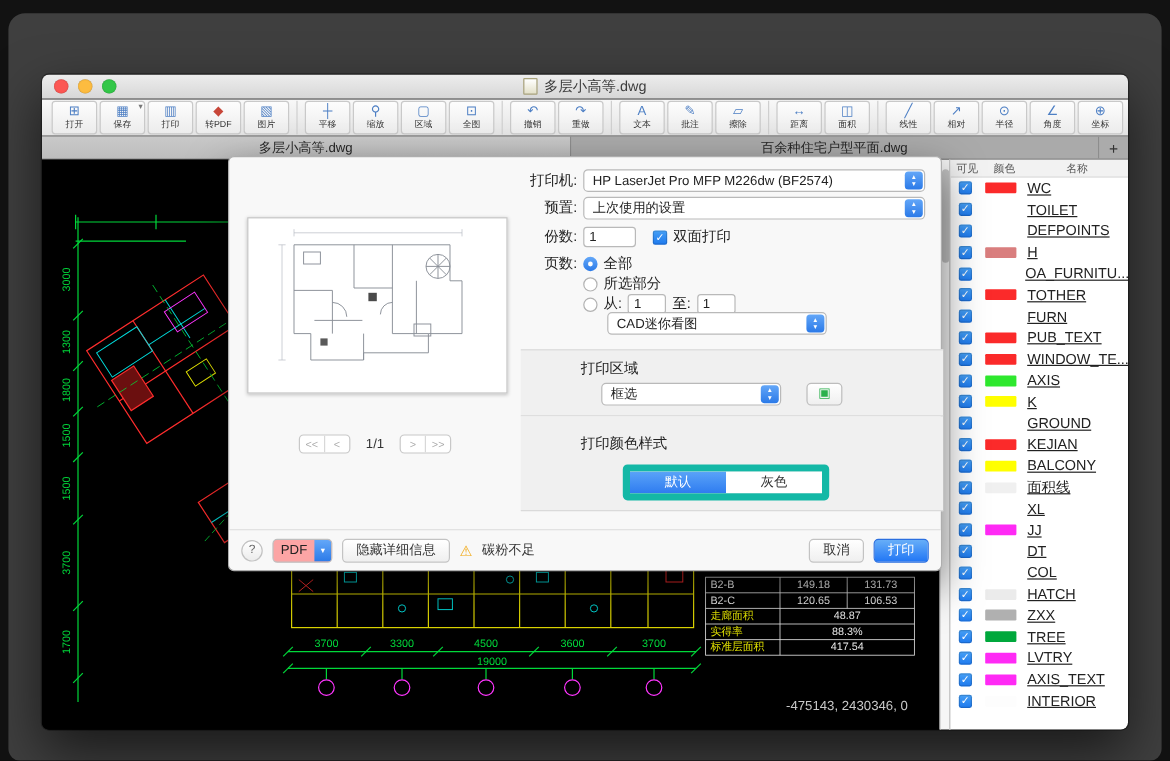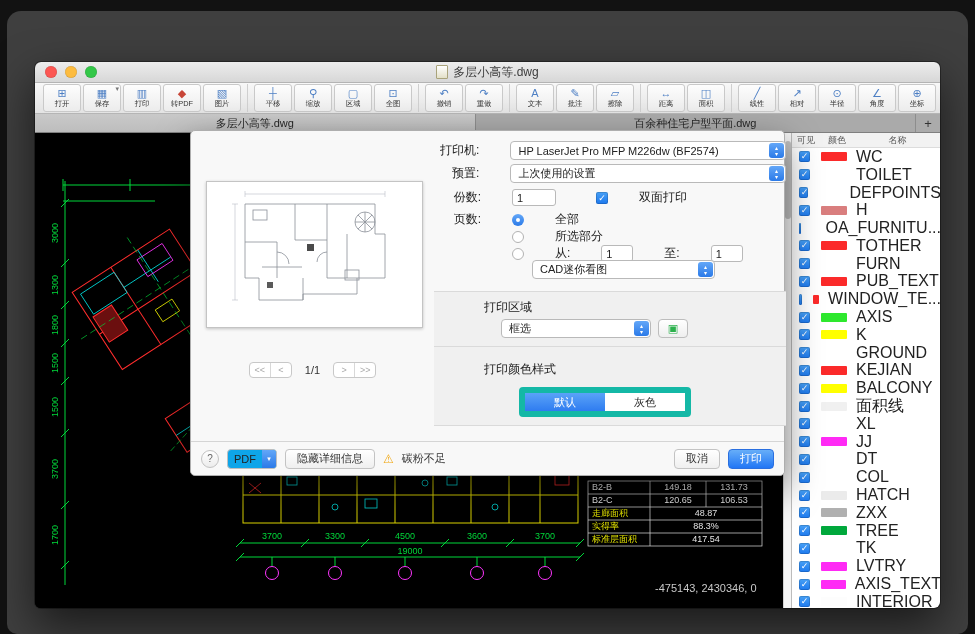--- a/index.html
+++ b/index.html
@@ -47,36 +47,36 @@
                  font-size:9px;color:#555;}
   .lh-vis{width:28px;text-align:center;}
   .lh-col{width:34px;text-align:center;}
   .lh-name{flex:1;text-align:center;}
   .layer-row{height:17.8px;display:flex;align-items:center;}
   .layer-check{width:11px;height:11px;margin-left:7px;border-radius:2px;background:linear-gradient(#47a0f5,#1d79ee);
                position:relative;box-shadow:inset 0 0 0 1px rgba(0,0,0,.15);}
   .layer-check::after{content:"✓";position:absolute;left:0;top:0;width:11px;height:11px;color:#fff;font-size:9px;
                       line-height:11px;text-align:center;}
   .layer-swatch{width:26px;height:9px;margin-left:11px;border-radius:1px;}
-  .layer-name{margin-left:9px;font-size:16px;color:#222;white-space:nowrap;}
+  .layer-name{margin-left:9px;font-size:12px;color:#222;white-space:nowrap;text-decoration:underline;}
 
   
   .dialog{position:absolute;left:155px;top:68px;width:595px;height:346px;background:#f8f8f8;border:1px solid #aeaeae;
           border-radius:5px;box-shadow:0 14px 34px rgba(0,0,0,.5);font-size:12px;color:#222;box-sizing:border-box;}
   .dlg-left{position:absolute;left:0;top:0;width:243px;height:313px;}
   .preview-page{position:absolute;left:15px;top:50px;width:215px;height:145px;background:#fff;border:1px solid #c4c4c4;
                 box-shadow:0 1px 3px rgba(0,0,0,.22);}
   .preview-nav{position:absolute;left:0;top:231px;width:243px;display:flex;align-items:center;justify-content:center;gap:13px;}
   .navgrp{display:flex;border:1px solid #c8c8c8;border-radius:4px;overflow:hidden;background:#fff;}
   .navbtn{width:20px;height:14px;font-size:9px;color:#a8a8a8;text-align:center;line-height:14px;}
   .navbtn + .navbtn{border-left:1px solid #d8d8d8;}
   .page-ind{font-size:11px;color:#333;text-align:center;}
 
   .dlg-right{position:absolute;left:243px;top:0;width:352px;height:160px;}
-  .form-row{position:absolute;left:0;width:100%;height:19px;display:flex;align-items:center;gap:26px;}
+  .form-row{position:absolute;left:0;width:100%;height:19px;display:flex;align-items:center;}
   .frm-label{display:inline-block;width:47px;text-align:right;margin-right:5px;font-size:12px;color:#222;white-space:nowrap;}
   .spacer47{display:inline-block;width:47px;margin-right:5px;}
   .select{position:relative;height:19px;background:#fff;border:1px solid #b9b9b9;border-radius:4px;
           display:flex;align-items:center;box-sizing:border-box;}
   .select-val{padding-left:7px;padding-right:20px;font-size:11px;color:#222;white-space:nowrap;overflow:hidden;}
   .select-arrows{position:absolute;right:1px;top:1px;bottom:1px;width:15px;border-radius:3px;
                  background:linear-gradient(#63a7f8,#2b7ae8);display:flex;flex-direction:column;align-items:center;justify-content:center;color:#fff;}
   .select-arrows::before{content:"▴";font-size:6px;line-height:6px;}
   .select-arrows::after{content:"▾";font-size:6px;line-height:6px;}
   .mini-input{height:15px;border:1px solid #b9b9b9;border-radius:3px;background:#fff;font-size:11px;color:#222;
@@ -86,33 +86,33 @@
   .checkbox::after{content:"✓";position:absolute;inset:0;color:#fff;font-size:9px;line-height:12px;text-align:center;}
   .ctl-label{font-size:12px;color:#222;margin-left:5px;white-space:nowrap;}
   .radio{width:12px;height:12px;border-radius:50%;border:1px solid #b2b2b2;background:#fff;box-sizing:border-box;position:relative;}
   .radio.selected{border:none;background:linear-gradient(#63a7f8,#2b7ae8);}
   .radio.selected::after{content:"";position:absolute;left:4px;top:4px;width:4px;height:4px;border-radius:50%;background:#fff;}
 
   .band{position:absolute;left:243px;width:352px;background:#f0f0f0;box-sizing:border-box;}
   .band1{top:160px;height:56px;border-top:1px solid #dadada;border-bottom:1px solid #dadada;}
   .band2{top:216px;height:79px;border-bottom:1px solid #dadada;}
   .band-title{position:absolute;left:50px;top:7px;font-size:12px;color:#222;}
-  .band1-controls{position:absolute;left:67px;top:27px;display:flex;gap:7px;align-items:center;}
+  .band1-controls{position:absolute;left:67px;top:27px;display:flex;gap:21px;align-items:center;}
   .icon-btn{width:30px;height:19px;border:1px solid #bdbdbd;border-radius:4px;background:linear-gradient(#fff,#efefef);
             display:flex;align-items:center;justify-content:center;box-sizing:border-box;}
   .green-doc{color:#2bb14c;font-size:11px;line-height:11px;}
   .seg{position:absolute;left:85px;top:40px;display:flex;border:6px solid #14b8a6;border-radius:4px;overflow:hidden;height:18px;}
   .seg-item{width:80px;text-align:center;font-size:11px;line-height:18px;background:#fff;color:#333;}
   .seg-item.selected{background:linear-gradient(#5aa3f8,#2f7cf0);color:#fff;}
 
   .dlg-footer{position:absolute;left:0;right:0;bottom:0;height:33px;border-top:1px solid #d5d5d5;background:#f8f8f8;
               display:flex;align-items:center;padding:0 10px;gap:8px;border-radius:0 0 5px 5px;}
   .help-btn{width:16px;height:16px;border-radius:50%;border:1px solid #c2c2c2;background:linear-gradient(#fff,#ececec);
             font-size:10px;color:#666;display:flex;align-items:center;justify-content:center;}
-  .pdf-btn{display:flex;align-items:center;height:18px;border:1px solid #bfbfbf;border-radius:4px;background:#0ea5e9;overflow:hidden;}
+  .pdf-btn{display:flex;align-items:center;height:18px;border:1px solid #bfbfbf;border-radius:4px;background:#fca5a5;overflow:hidden;}
   .pdf-btn span:first-child{padding:0 6px;font-size:11px;color:#222;}
   .pdf-dd{width:14px;height:18px;background:linear-gradient(#63a7f8,#2b7ae8);color:#fff;display:flex;align-items:center;justify-content:center;}
   .pdf-dd::after{content:"▾";font-size:7px;}
   .btn{height:18px;padding:0 11px;border:1px solid #c3c3c3;border-radius:4px;background:linear-gradient(#fff,#efefef);
        font-size:11px;color:#333;display:flex;align-items:center;}
   .btn.primary{background:linear-gradient(#67aef8,#2176f5);border-color:#2a6fe0;color:#fff;}
   .warn-icon{color:#f0a50c;font-size:12px;}
   .warn-text{font-size:11px;color:#333;text-align:right;}
   .ft-cancel{margin-left:auto;}
 </style>
@@ -498,25 +498,20 @@
             </div>
             <div class="layer-row">
               <div class="layer-check"></div>
               <div class="layer-swatch" style="background: rgb(176, 176, 176);"></div>
               <div class="layer-name">ZXX</div>
             </div>
             <div class="layer-row">
               <div class="layer-check"></div>
               <div class="layer-swatch" style="background: rgb(0, 168, 60);"></div>
               <div class="layer-name">TREE</div>
-            </div>
-            <div class="layer-row">
-              <div class="layer-check"></div>
-              <div class="layer-swatch" style="visibility: hidden;"></div>
-              <div class="layer-name">TK</div>
             </div>
             <div class="layer-row">
               <div class="layer-check"></div>
               <div class="layer-swatch" style="background: rgb(255, 42, 245);"></div>
               <div class="layer-name">LVTRY</div>
             </div>
             <div class="layer-row">
               <div class="layer-check"></div>
               <div class="layer-swatch" style="background: rgb(255, 42, 245);"></div>
               <div class="layer-name">AXIS_TEXT</div>

